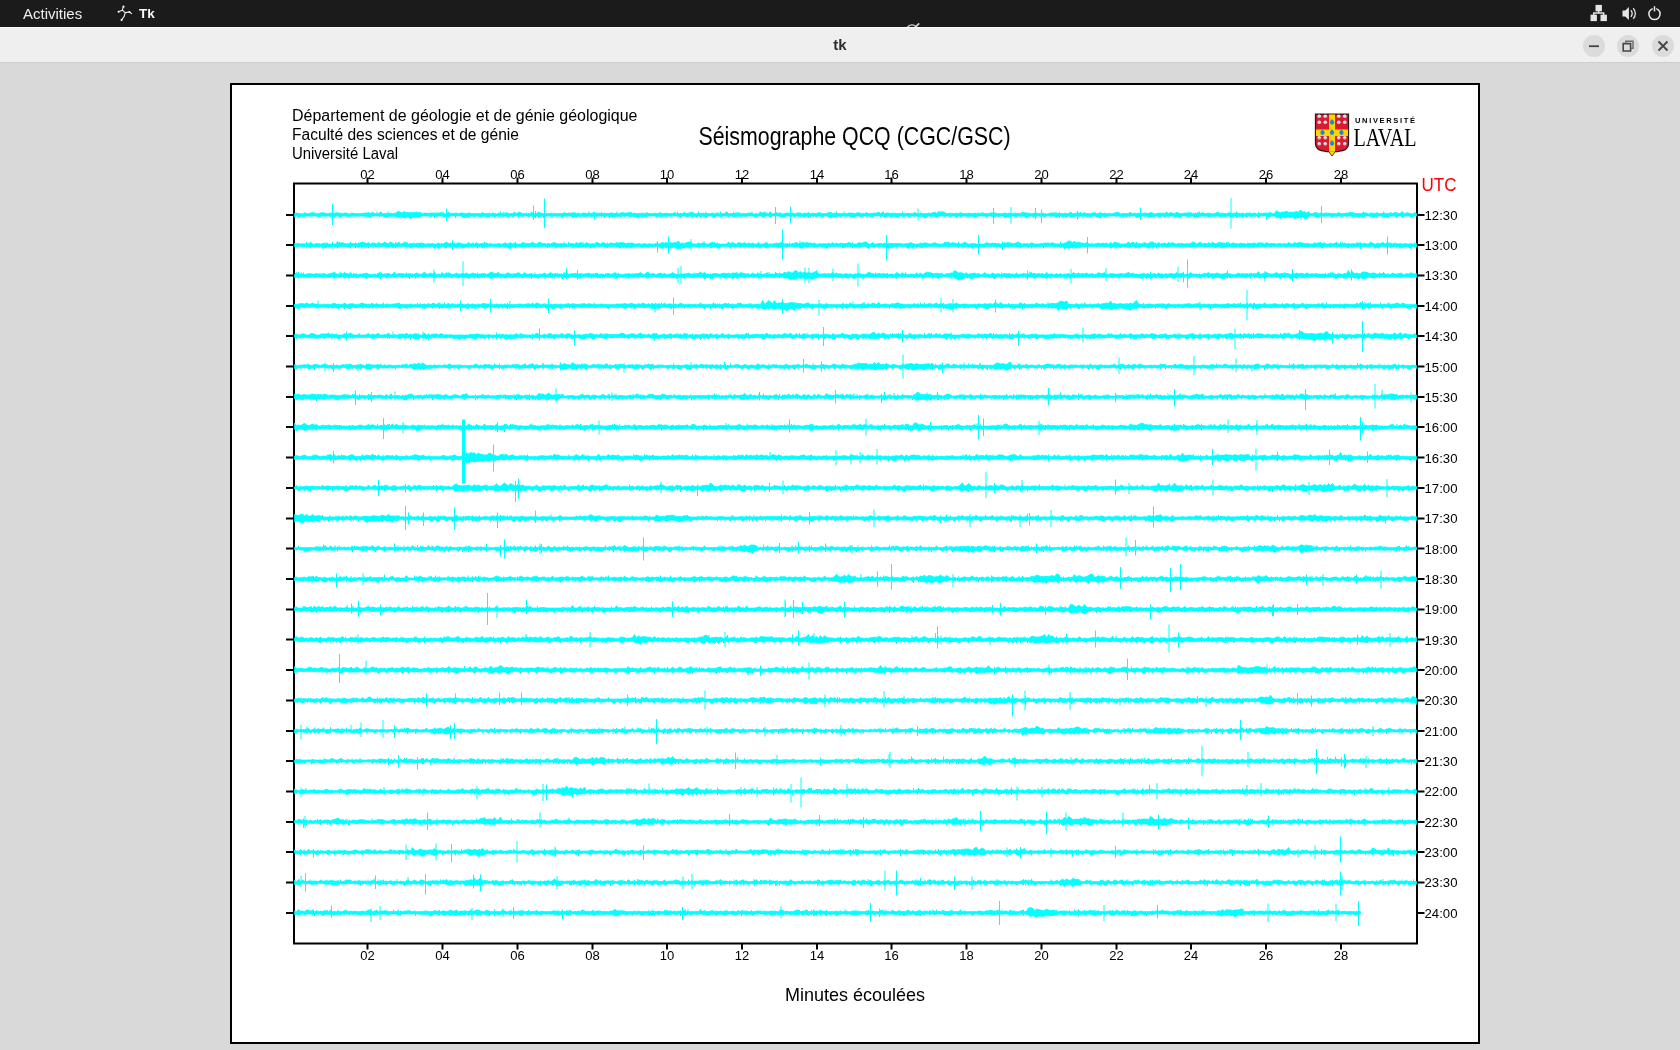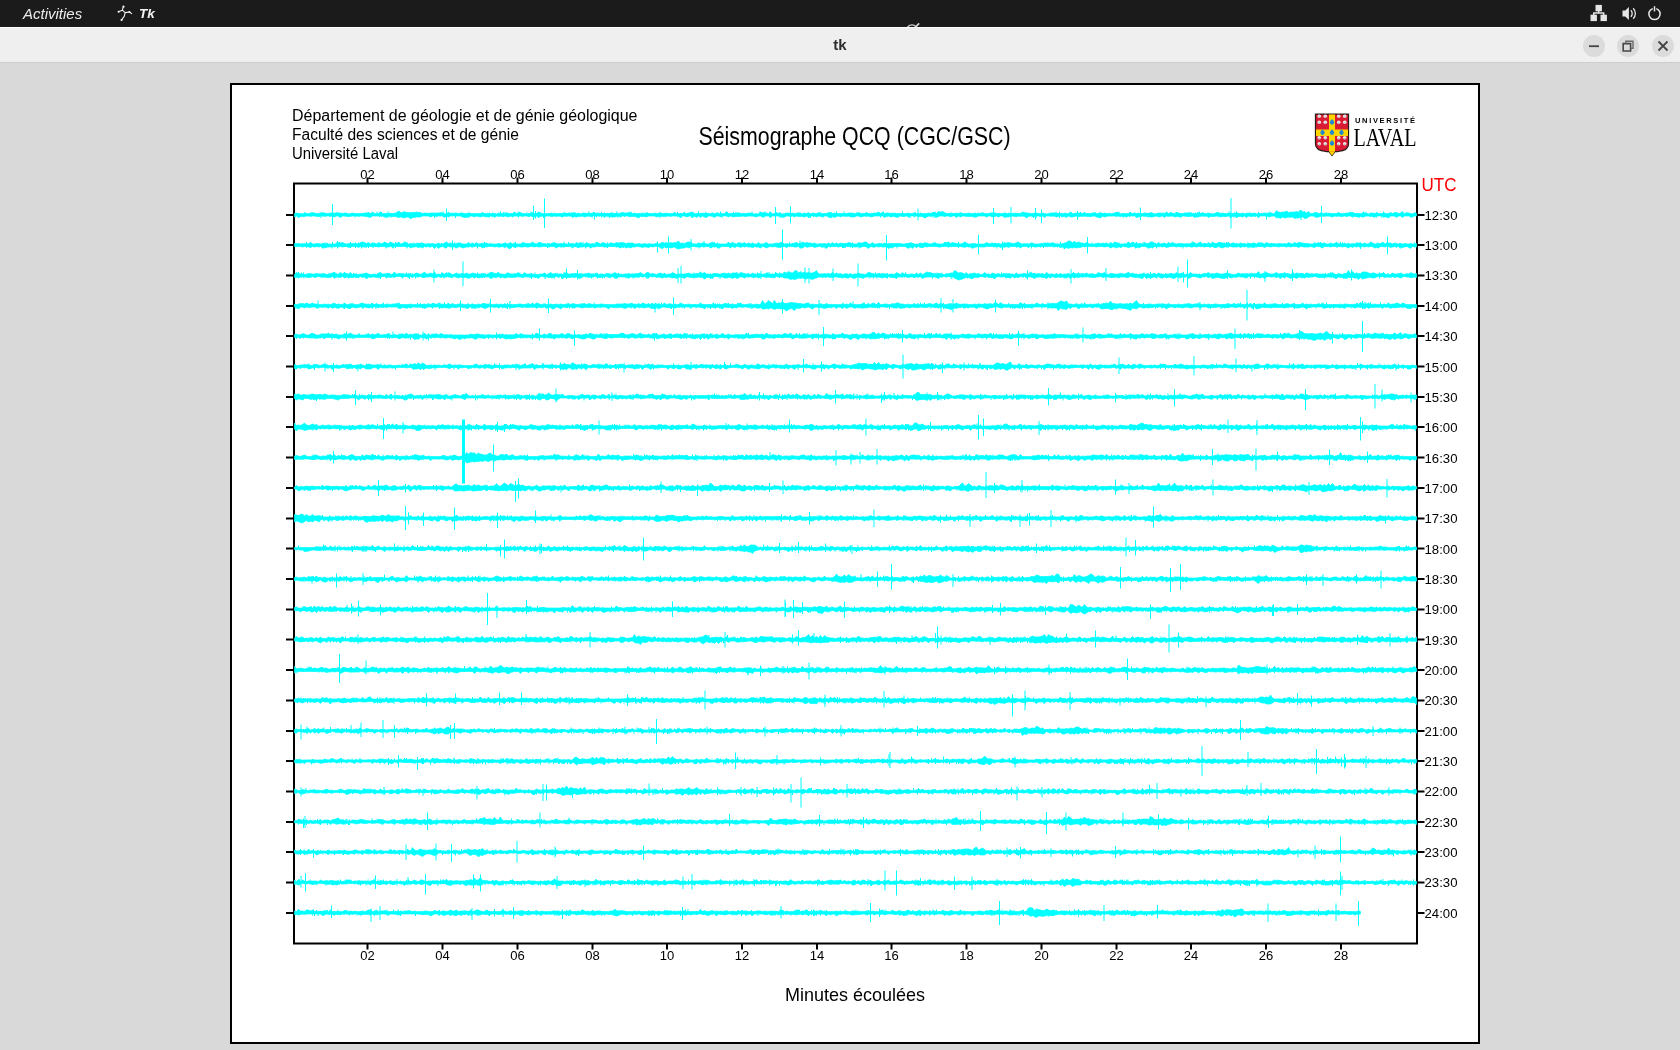--- a/index.html
+++ b/index.html
@@ -1,14 +1,14 @@
 <!DOCTYPE html>
 <html><head><meta charset="utf-8"><style>
 html,body{margin:0;padding:0;width:1680px;height:1050px;overflow:hidden;background:#d9d9d9;font-family:"Liberation Sans",sans-serif;}
-#topbar{position:absolute;left:0;top:0;width:1680px;height:27px;background:#1b1b1b;color:#ececec;font-size:13.5px;font-style:italic;}
+#topbar{position:absolute;left:0;top:0;width:1680px;height:27px;background:#1b1b1b;color:#ececec;font-size:13.5px;}
 #titlebar{position:absolute;left:0;top:27px;width:1680px;height:36px;background:#f0eff0;border-top:1px solid #fff;border-bottom:1px solid #cfcccf;box-sizing:border-box;}
 #content{position:absolute;left:0;top:63px;width:1680px;height:987px;background:#d9d9d9;margin-left:16px;}
 #canvas{position:absolute;left:214px;top:20px;width:1246px;height:957px;background:#fff;border:2px solid #000;}
 .wb{position:absolute;top:7px;width:22px;height:22px;border-radius:50%;background:#dcdbdc;}
 .wb svg{position:absolute;left:0;top:0}
 </style></head>
 <body>
 <div id="topbar">
   <span style="position:absolute;left:23px;top:5px;font-size:15px;">Activities</span>
   <span style="position:absolute;left:116px;top:4px;"><svg width="18" height="19" viewBox="0 0 18 19" style="margin-right:6px;vertical-align:-4px">

